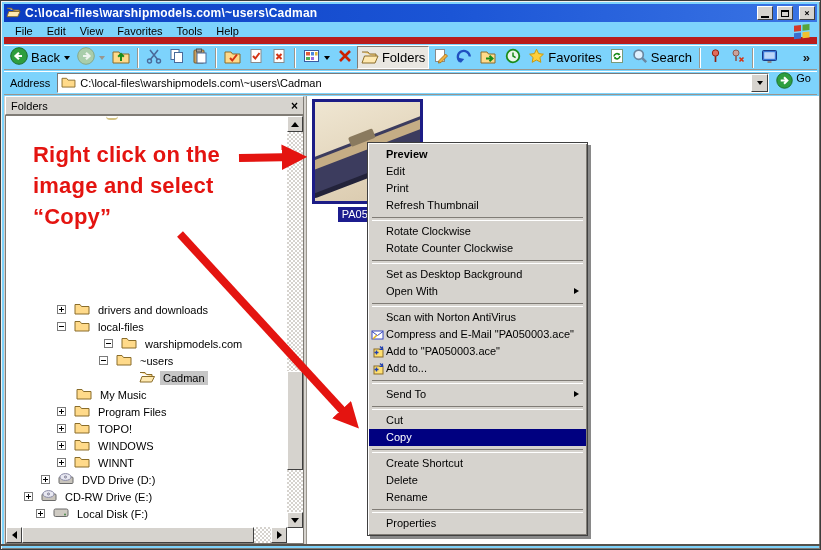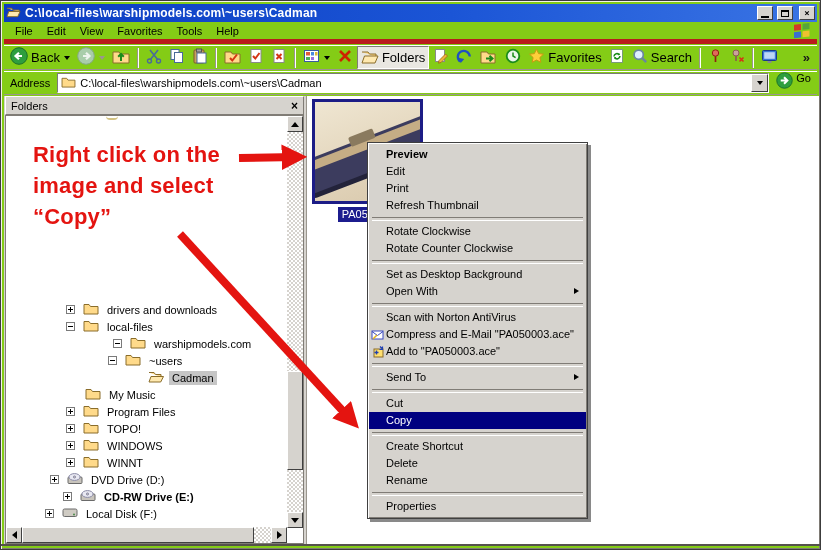--- a/index.html
+++ b/index.html
@@ -1,35 +1,35 @@
 <!DOCTYPE html>
 <html><head>
 <meta charset="utf-8">
 <style>
   html,body{margin:0;padding:0;width:821px;height:550px;overflow:hidden;
     font-family:"Liberation Sans",sans-serif;background:#fff;}
   *{box-sizing:border-box;}
-  .window{position:absolute;inset:0;background:#84cc16;border:1px solid #3c3c3c;
+  .window{position:absolute;inset:0;background:#7dd3fc;border:1px solid #3c3c3c;
     box-shadow:inset 1px 1px 0 #f4f2ee, inset -1px -1px 0 #7e7a74;}
   
   .titlebar{position:absolute;left:3px;top:3px;right:3px;height:18px;
     background:linear-gradient(90deg,#0b3cc1,#1b55d6 55%,#3a74e4);
     display:flex;align-items:center;padding:0 2px;gap:4px;}
   .titlebar .ttext{color:#fff;font-weight:bold;font-size:12px;white-space:nowrap;
     overflow:hidden;flex:1;letter-spacing:.2px;}
   .winbtn{width:16px;height:14px;background:#d6d3ce;border:1px solid;
     border-color:#fff #404040 #404040 #fff;display:flex;align-items:center;
     justify-content:center;flex:none;font-size:9px;line-height:9px;color:#000;
     font-weight:bold;font-family:"DejaVu Sans Mono",monospace;}
   .winbtn.close{margin-left:2px;}
   .glyph-min{width:8px;height:2px;background:#000;margin-top:7px;}
   .glyph-max{width:8px;height:7px;border:1px solid #000;border-top-width:2px;}
   
   .menubar{position:absolute;left:3px;top:21px;right:3px;height:22px;
-    display:flex;align-items:center;padding:0 4px;border-bottom:5px solid #b91c1c;}
+    display:flex;padding:0 4px;border-bottom:7px solid #b91c1c;}
   .menu-item{font-size:11px;padding:3px 7px;color:#000;}
   .winlogo{margin-left:auto;width:22px;height:20px;}
   
   .toolbar{position:absolute;left:3px;top:44px;right:3px;height:25px;
     display:flex;align-items:center;padding:0 3px;gap:1px;
     border-top:1px solid #fff;border-bottom:1px solid #9a968e;}
   .tb-btn{height:23px;display:flex;align-items:center;gap:3px;padding:0 3px;
     font-size:13px;color:#000;flex:none;}
   .tb-btn.pressed{background:#e9e7e1;border:1px solid;border-color:#807c76 #fff #fff #807c76;}
   .tb-sep{width:2px;height:20px;margin:0 3px;border-left:1px solid #9a968e;
@@ -52,21 +52,21 @@
   .go-btn{display:flex;align-items:flex-start;gap:3px;font-size:11px;padding:0 4px;height:22px;}
   
   .content{position:absolute;left:3px;top:95px;width:815px;height:449px;background:#d6d3ce;}
   .folders-panel{position:absolute;left:0;top:0;width:301px;height:100%;}
   .panel-header{position:absolute;left:1px;top:0;right:1px;height:19px;background:#d6d3ce;
     border:1px solid;border-color:#fff #807c76 #807c76 #fff;
     display:flex;align-items:center;padding:0 5px;font-size:11px;}
   .panel-close{margin-left:auto;font-size:12px;font-weight:bold;line-height:12px;}
   .tree-area{position:absolute;left:1px;top:19px;right:1px;bottom:1px;background:#fff;
     border:1px solid #807c76;overflow:hidden;}
-  .tree-rows{position:absolute;left:1px;top:0;right:17px;padding-top:185px;margin-left:9px;}
+  .tree-rows{position:absolute;left:1px;top:0;right:17px;padding-top:185px;}
   .tree-row{height:17px;display:flex;align-items:center;font-size:11px;white-space:nowrap;}
   .exp{width:9px;height:9px;border:1px solid #7a7a7a;background:#fff;position:relative;
     flex:none;margin-right:8px;}
   .exp::before{content:"";position:absolute;left:1px;right:1px;top:3px;height:1px;background:#000;}
   .exp.plus::after{content:"";position:absolute;top:1px;bottom:1px;left:3px;width:1px;background:#000;}
   .exp-gap{width:19px;flex:none;}
   .tree-ico{flex:none;margin-right:5px;}
   .tree-label{padding:1px 3px;}
   .tree-label.selected{background:#c6c6c6;}
   .partial-icon{position:absolute;left:100px;top:0px;width:12px;height:4px;
@@ -421,21 +421,21 @@
             </div>
             <div class="tree-row" style="padding-left: 34px;">
               <span class="exp plus"></span>
               <span class="tree-ico"><svg width="16" height="13" viewBox="0 0 16 13">
                   <rect x="1" y="5" width="14" height="6.5" rx="1" fill="#c8c4bc" stroke="#6a6a6a"></rect>
                   <ellipse cx="7.5" cy="5" rx="5.6" ry="3.4" fill="#e9e9f2" stroke="#8a8aa6"></ellipse>
                   <circle cx="7.5" cy="5" r="1.1" fill="#c8c4bc" stroke="#8a8aa6"></circle>
                 </svg></span>
               <span class="tree-label">DVD Drive (D:)</span>
             </div>
-            <div class="tree-row" style="padding-left: 47px; font-weight: bold;">
+            <div class="tree-row" style="padding-left: 17px;">
               <span class="exp plus"></span>
               <span class="tree-ico"><svg width="16" height="13" viewBox="0 0 16 13">
                   <rect x="1" y="5" width="14" height="6.5" rx="1" fill="#c8c4bc" stroke="#6a6a6a"></rect>
                   <ellipse cx="7.5" cy="5" rx="5.6" ry="3.4" fill="#e9e9f2" stroke="#8a8aa6"></ellipse>
                   <circle cx="7.5" cy="5" r="1.1" fill="#c8c4bc" stroke="#8a8aa6"></circle>
                 </svg></span>
               <span class="tree-label">CD-RW Drive (E:)</span>
             </div>
             <div class="tree-row" style="padding-left: 29px;">
               <span class="exp plus"></span>
@@ -491,20 +491,25 @@
           <div class="ctx-item"><span class="mi"><svg width="13" height="13" viewBox="0 0 13 13">
                 <rect x="1" y="3" width="11" height="8" fill="#fff" stroke="#3a4ac0"></rect>
                 <path d="M1 3.5l5.5 4L12 3.5" fill="none" stroke="#3a4ac0"></path>
                 <path d="M2 11L6 7" stroke="#e0b020" stroke-width="1.6"></path>
               </svg></span><span>Compress and E-Mail "PA050003.ace"</span></div>
           <div class="ctx-item"><span class="mi"><svg width="13" height="13" viewBox="0 0 13 13">
                 <rect x="3" y="4" width="9" height="8" fill="#ffe070" stroke="#8a6d2a"></rect>
                 <path d="M3.5 7.5h4M5.5 5.5v4" stroke="#2040b0" stroke-width="1.4"></path>
                 <path d="M9 1.5l2.5 2.5M11.5 1.5v3h-3" fill="none" stroke="#2040b0" stroke-width="1.2"></path>
               </svg></span><span>Add to "PA050003.ace"</span></div>
+          <div class="ctx-item"><span class="mi"><svg width="13" height="13" viewBox="0 0 13 13">
+                <rect x="3" y="4" width="9" height="8" fill="#ffe070" stroke="#8a6d2a"></rect>
+                <path d="M3.5 7.5h4M5.5 5.5v4" stroke="#2040b0" stroke-width="1.4"></path>
+                <path d="M9 1.5l2.5 2.5M11.5 1.5v3h-3" fill="none" stroke="#2040b0" stroke-width="1.2"></path>
+              </svg></span><span>Add to...</span></div>
           <div class="ctx-sep"></div>
           <div class="ctx-item"><span>Send To</span><span class="subarrow"></span></div>
           <div class="ctx-sep"></div>
           <div class="ctx-item"><span>Cut</span></div>
           <div class="ctx-item hl"><span>Copy</span></div>
           <div class="ctx-sep"></div>
           <div class="ctx-item"><span>Create Shortcut</span></div>
           <div class="ctx-item"><span>Delete</span></div>
           <div class="ctx-item"><span>Rename</span></div>
           <div class="ctx-sep"></div>

